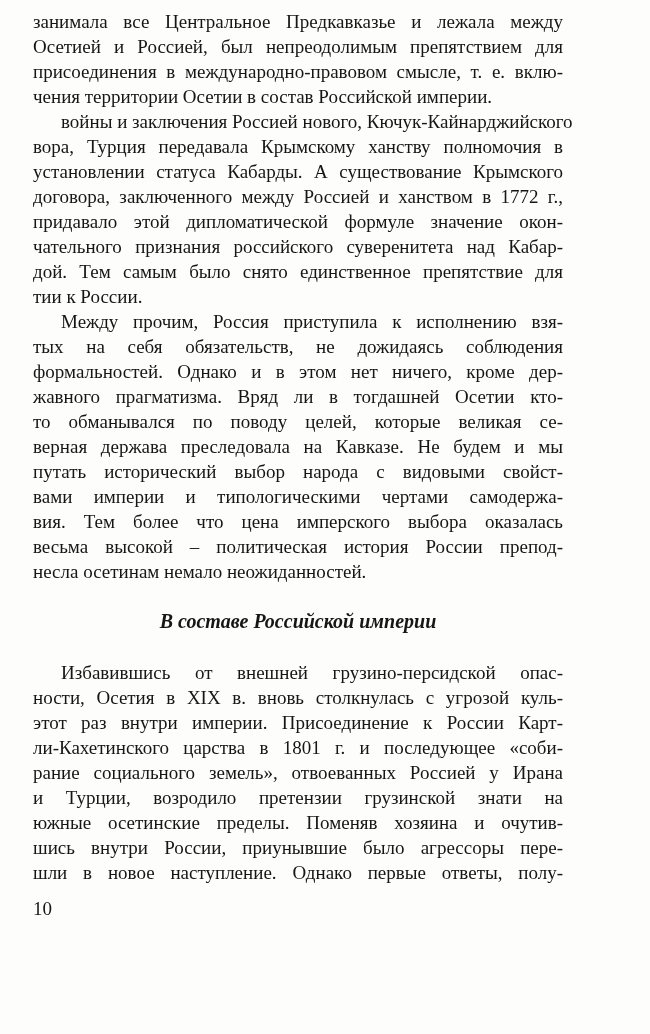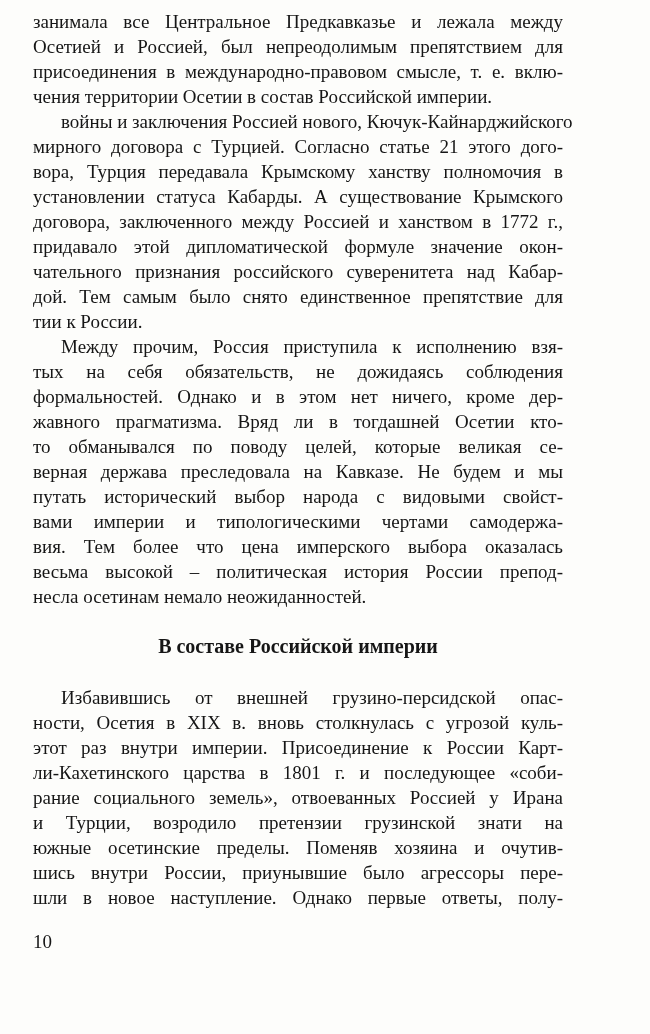--- a/index.html
+++ b/index.html
@@ -26,43 +26,43 @@
   }
   .para.ends .line:last-child {
     text-align-last: left;
   }
   .para.indent .line:first-child {
     padding-left: 28px;
   }
   .section-heading {
     font-size: 20px;
     font-weight: bold;
+    font-style: italic;
     text-align: center;
     margin: 25px 0 26px 0;
     line-height: 25px;
   }
   .page-number {
-    margin-top: 19px;
+    margin-top: 11px;
     text-align: left;
   }
 </style>
 </head>
 <body style="background: rgb(253, 253, 251);">
 
 <main class="book-page" style="color: rgb(22, 22, 22);">
   <section class="para ends">
       <div class="line">занимала все Центральное Предкавказье и лежала между</div>
       <div class="line">Осетией и Россией, был непреодолимым препятствием для</div>
       <div class="line">присоединения в международно-правовом смысле, т. е. вклю-</div>
       <div class="line">чения территории Осетии в состав Российской империи.</div>
     </section>
 
   <section class="para indent ends">
       <div class="line">войны и заключения Россией нового, Кючук-Кайнарджийского</div>
-      <div class="line">мирного договора с Турцией. Согласно статье 21 этого дого-</div>
       <div class="line">вора, Турция передавала Крымскому ханству полномочия в</div>
       <div class="line">установлении статуса Кабарды. А существование Крымского</div>
       <div class="line">договора, заключенного между Россией и ханством в 1772 г.,</div>
       <div class="line">придавало этой дипломатической формуле значение окон-</div>
       <div class="line">чательного признания российского суверенитета над Кабар-</div>
       <div class="line">дой. Тем самым было снято единственное препятствие для</div>
       <div class="line">тии к России.</div>
     </section>
 
   <section class="para indent ends">

